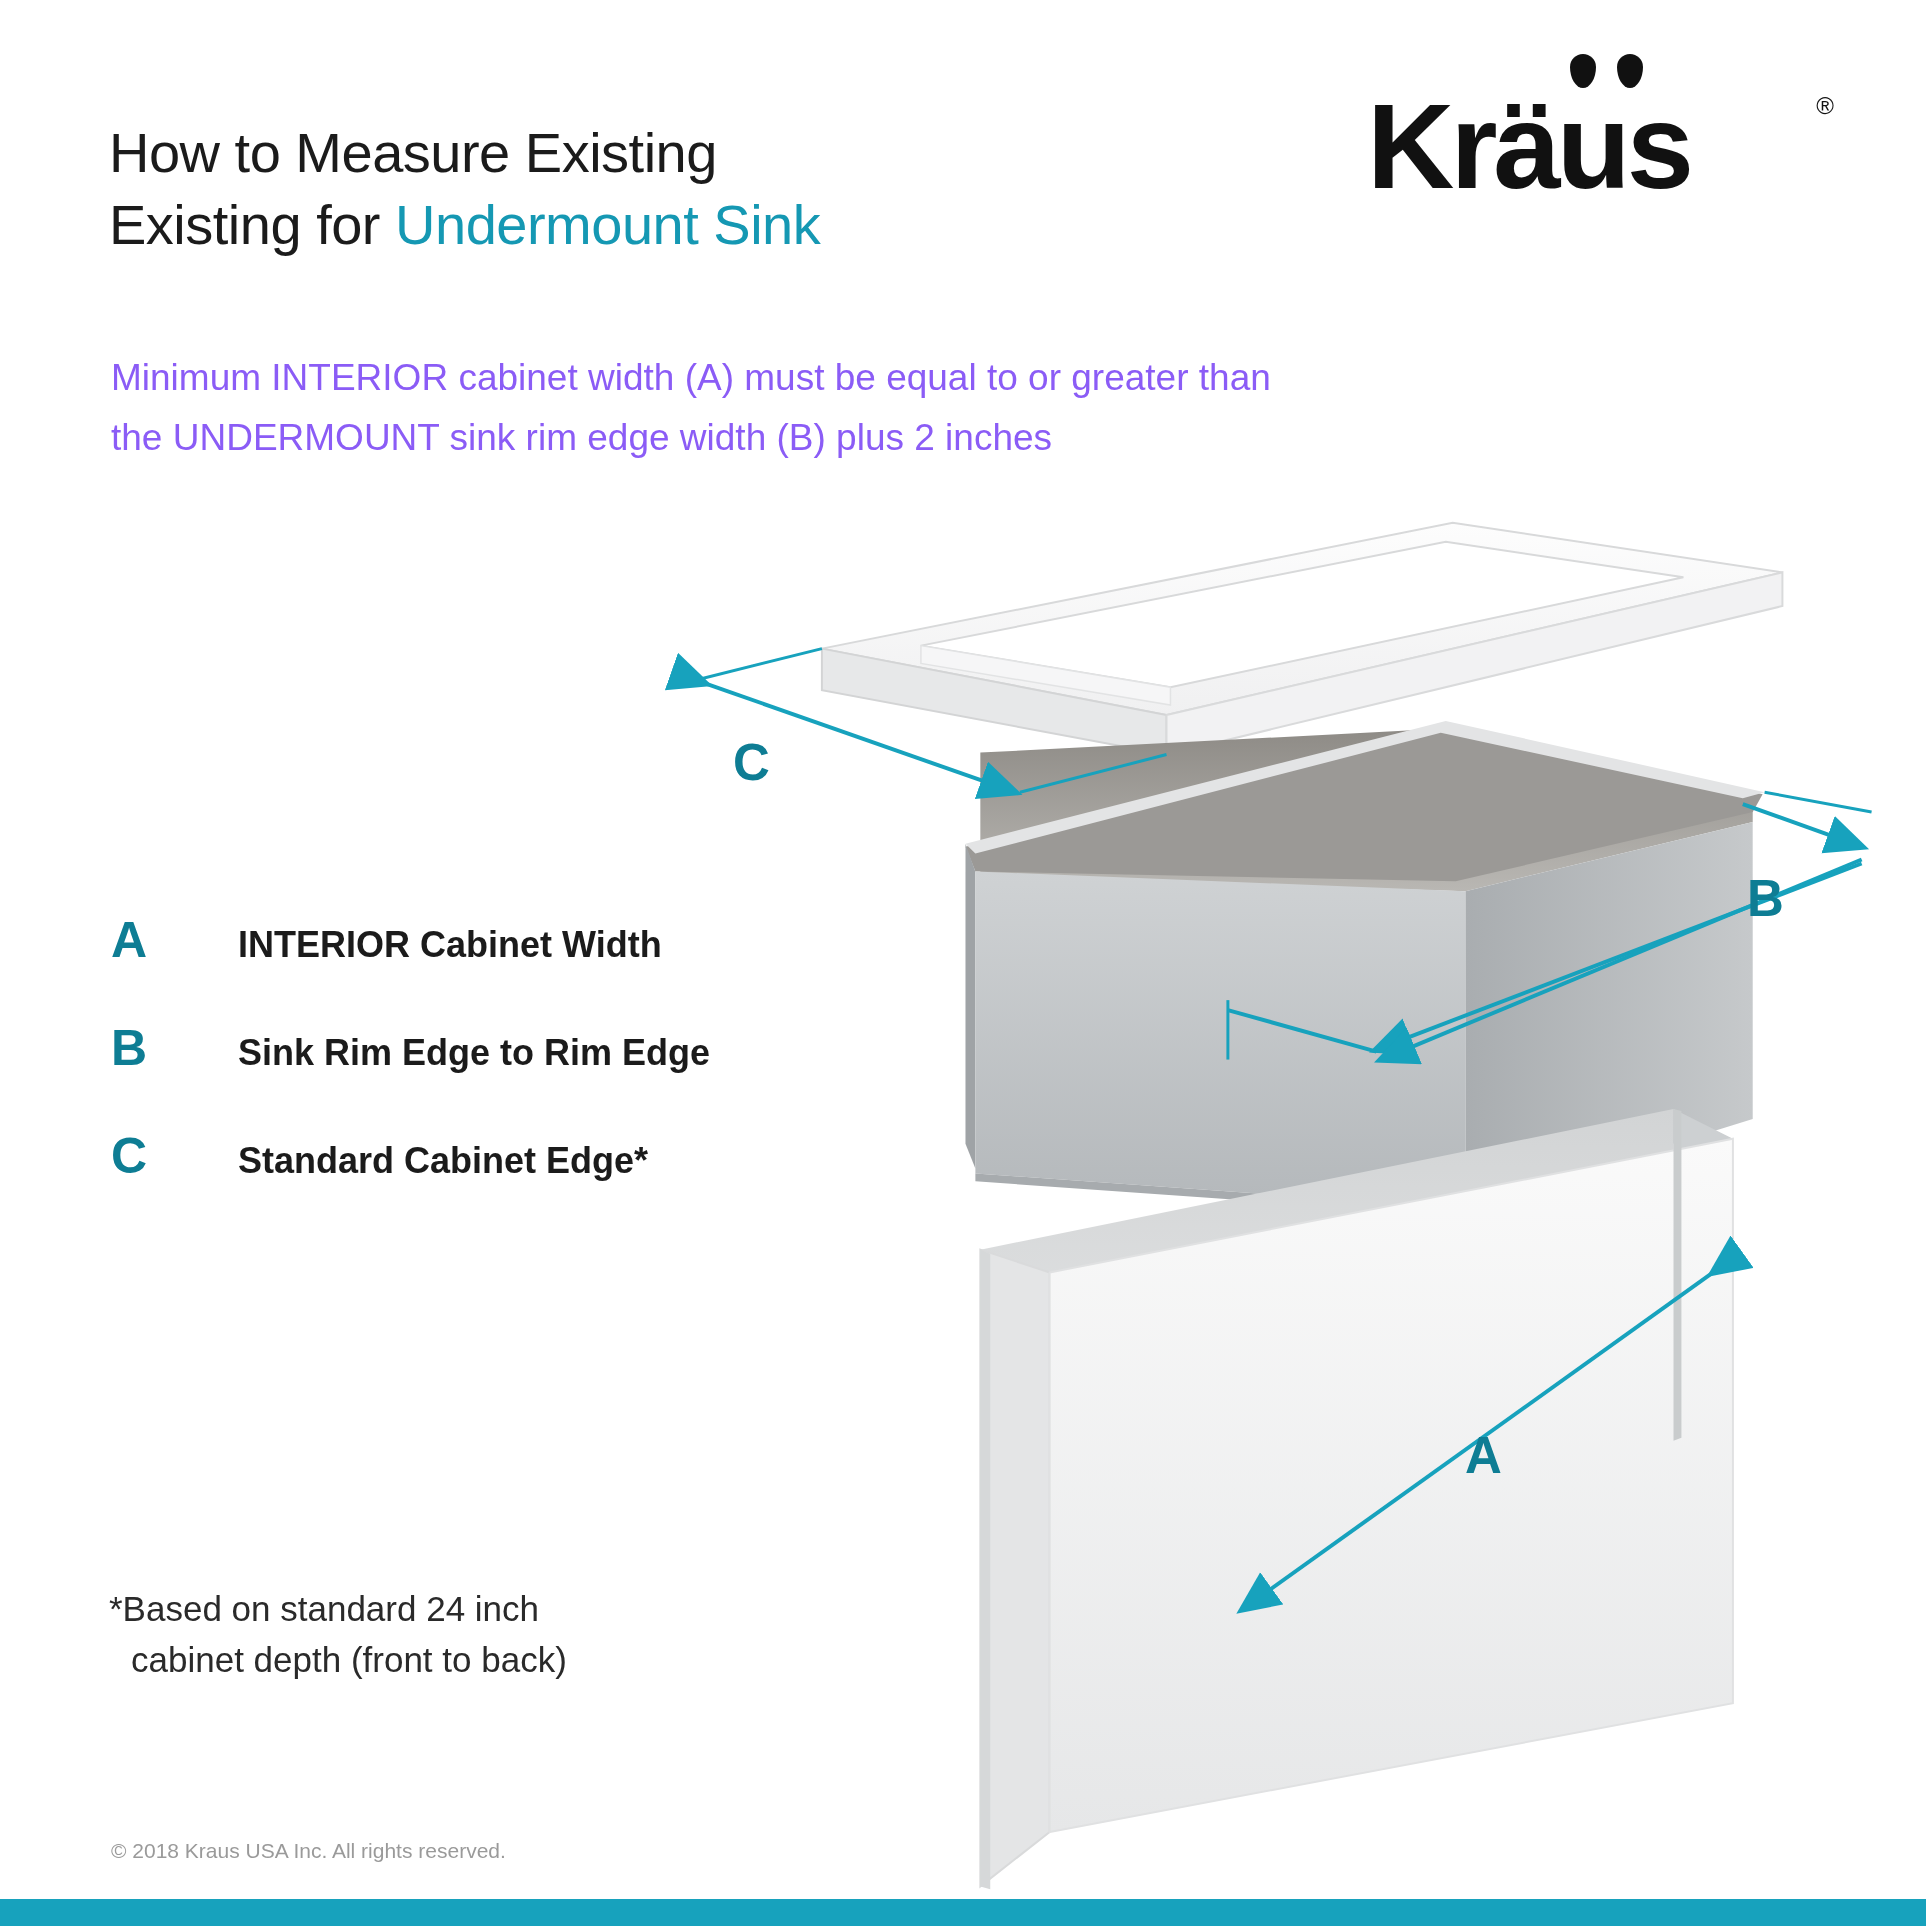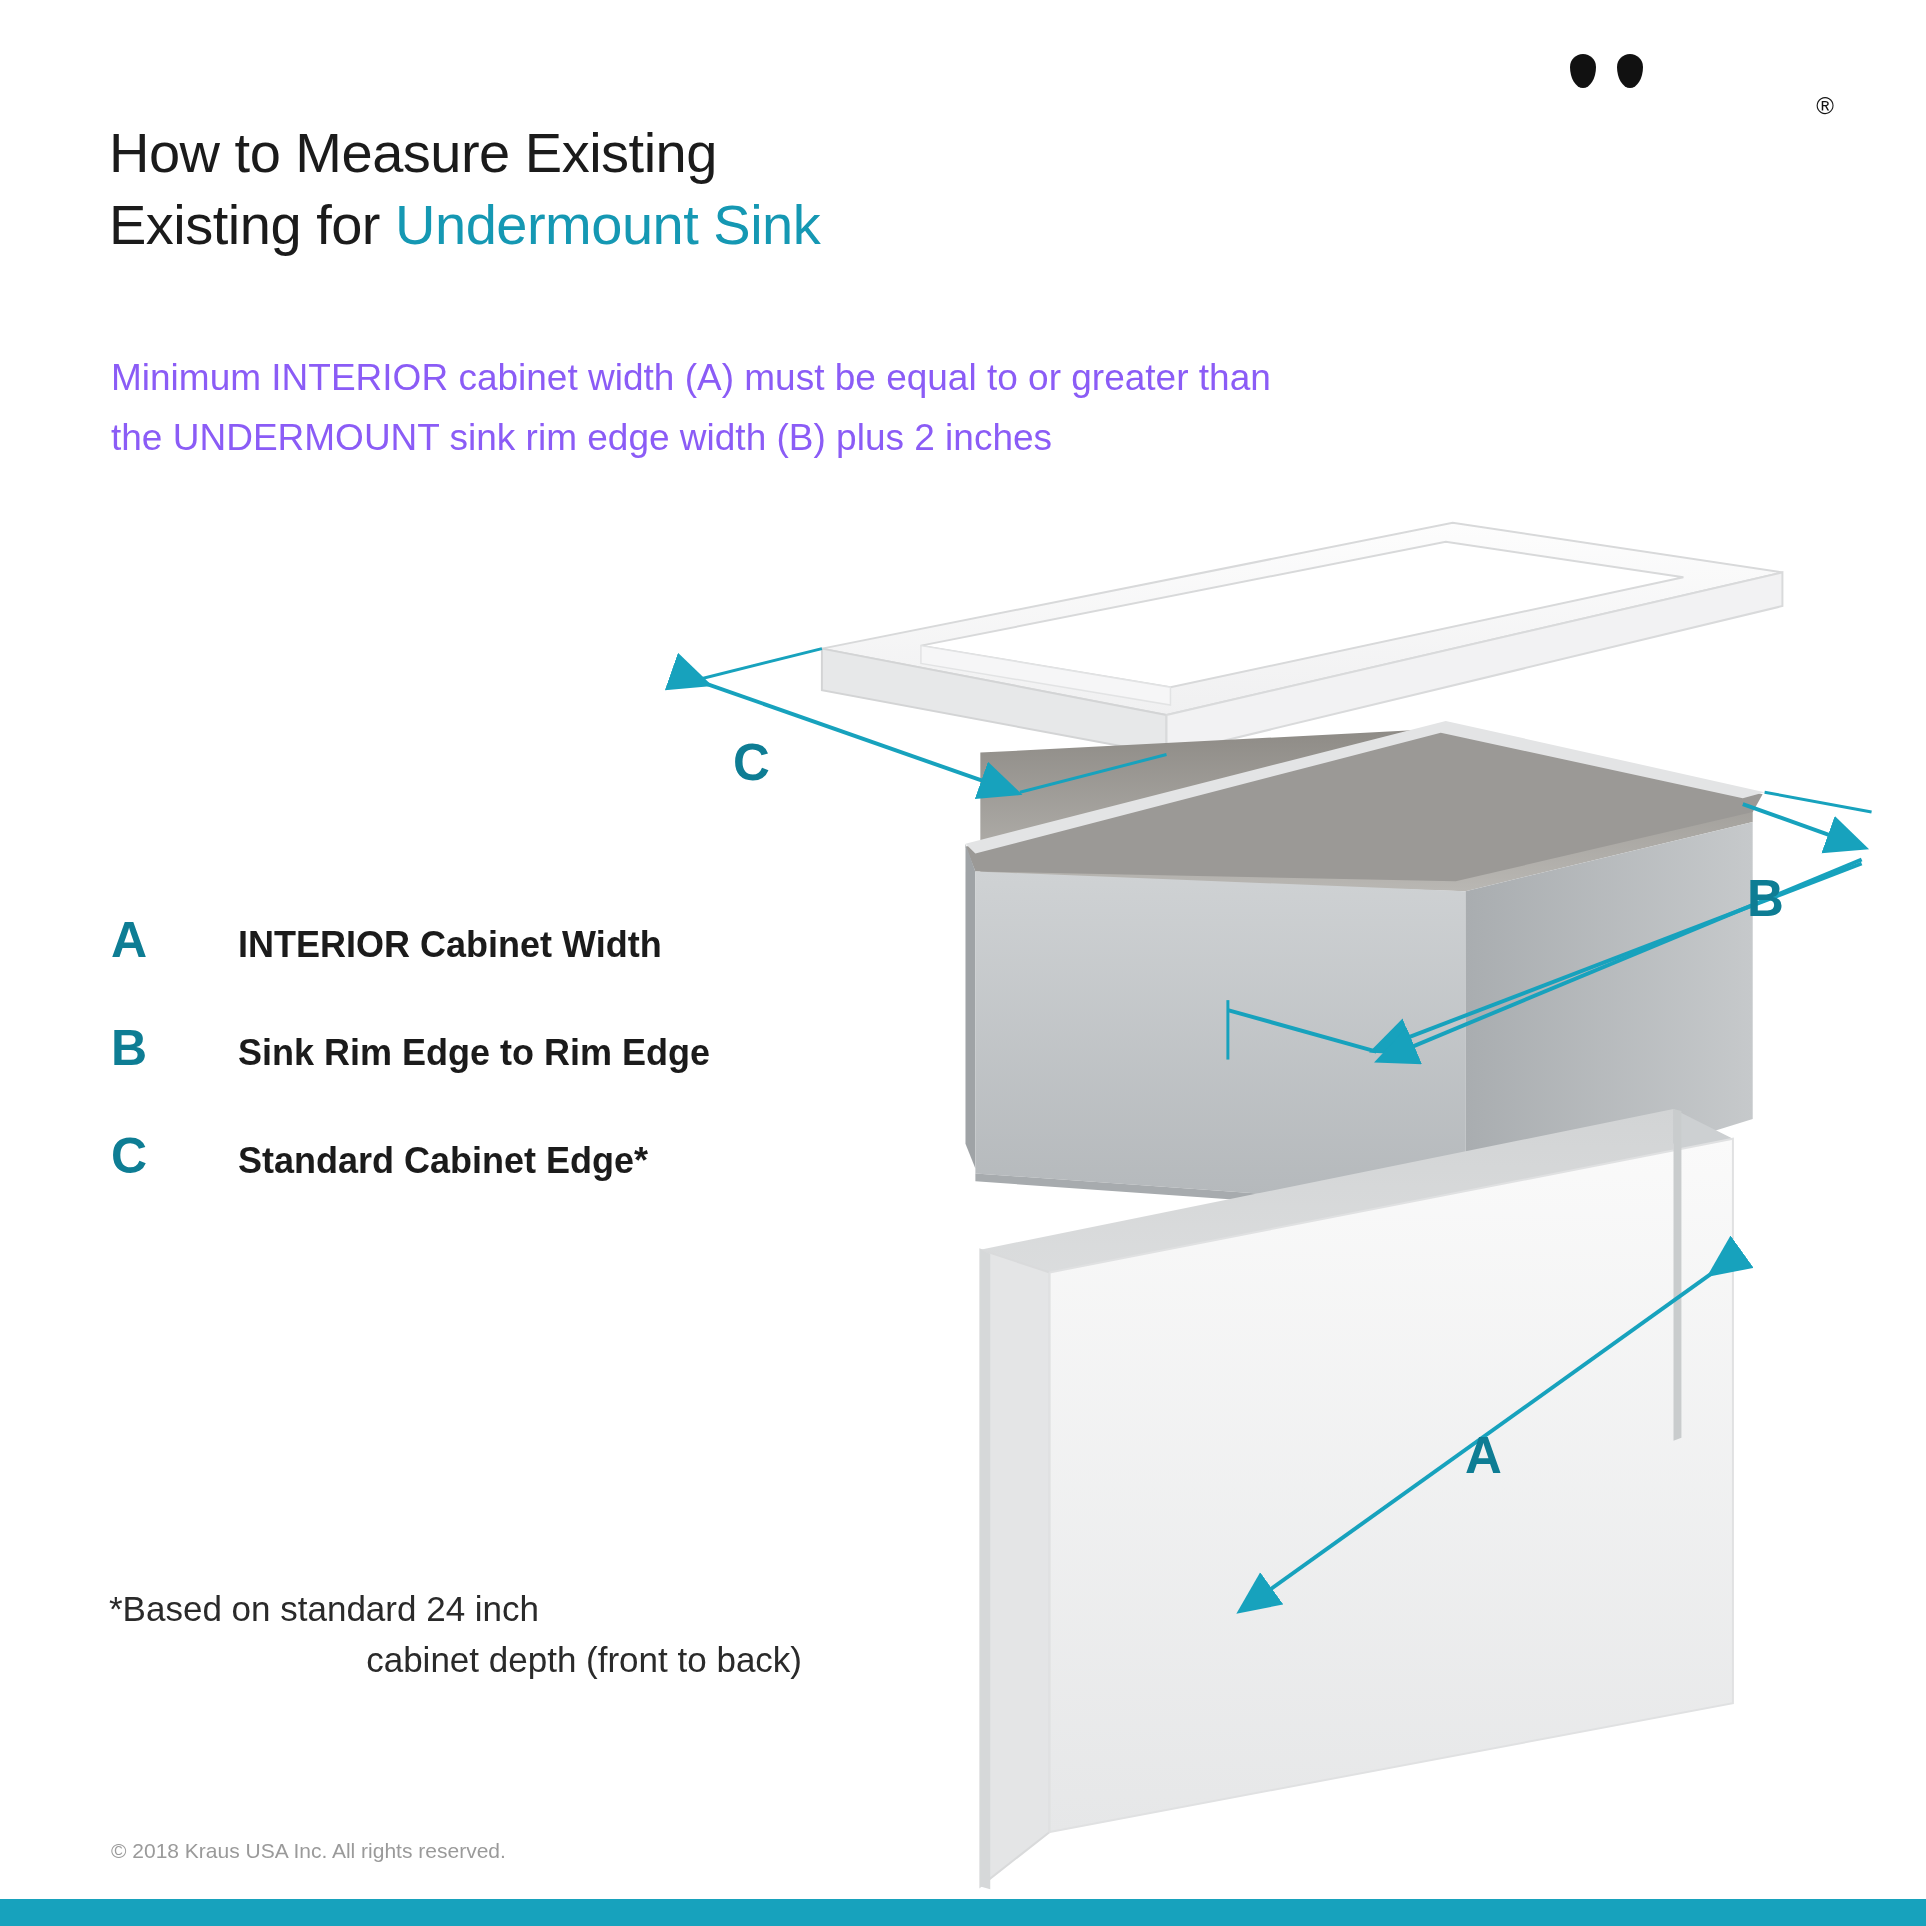--- a/index.html
+++ b/index.html
@@ -110,21 +110,21 @@
   
   .footnote {
     position: absolute;
     left: 109px;
     top: 1584px;
     width: 693px;
     font-size: 35px;
     line-height: 1.45;
     color: #2a2a2a;
   }
-  .footnote .ind { display: block; padding-left: 22px; text-align: right; }
+  .footnote .ind { display: block; padding-left: 22px; }
 
   .copyright {
     position: absolute;
     left: 111px;
     top: 1839px;
     font-size: 21px;
     color: #9a9a9a;
   }
 
   
@@ -165,20 +165,21 @@
   <div class="title">
     <span>How to Measure Existing</span><br>
     <span>Existing for </span><span class="accent">Undermount Sink</span>
   </div>
 
   <div class="subtitle">Minimum INTERIOR cabinet width (A) must be equal to or greater than the UNDERMOUNT sink rim edge width (B) plus 2 inches</div>
 
   <div class="logo">
     <span class="drop d1"></span>
     <span class="drop d2"></span>
+    <div class="logo-word">Kräus</div>
     <div class="logo-reg">®</div>
   </div>
 
   <div class="illustration" style="left:0;top:0;width:1927px;height:1927px;">
     <svg width="1927" height="1927" viewBox="0 0 1946 1946">
       <defs>
         <linearGradient id="basinInner" x1="0" y1="0" x2="0" y2="1">
           <stop offset="0%" stop-color="#8e8b86"></stop>
           <stop offset="100%" stop-color="#b9b7b3"></stop>
         </linearGradient>

